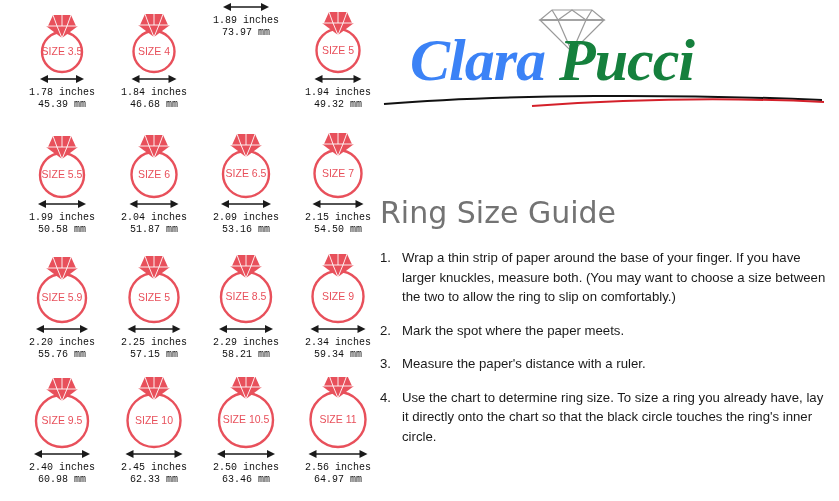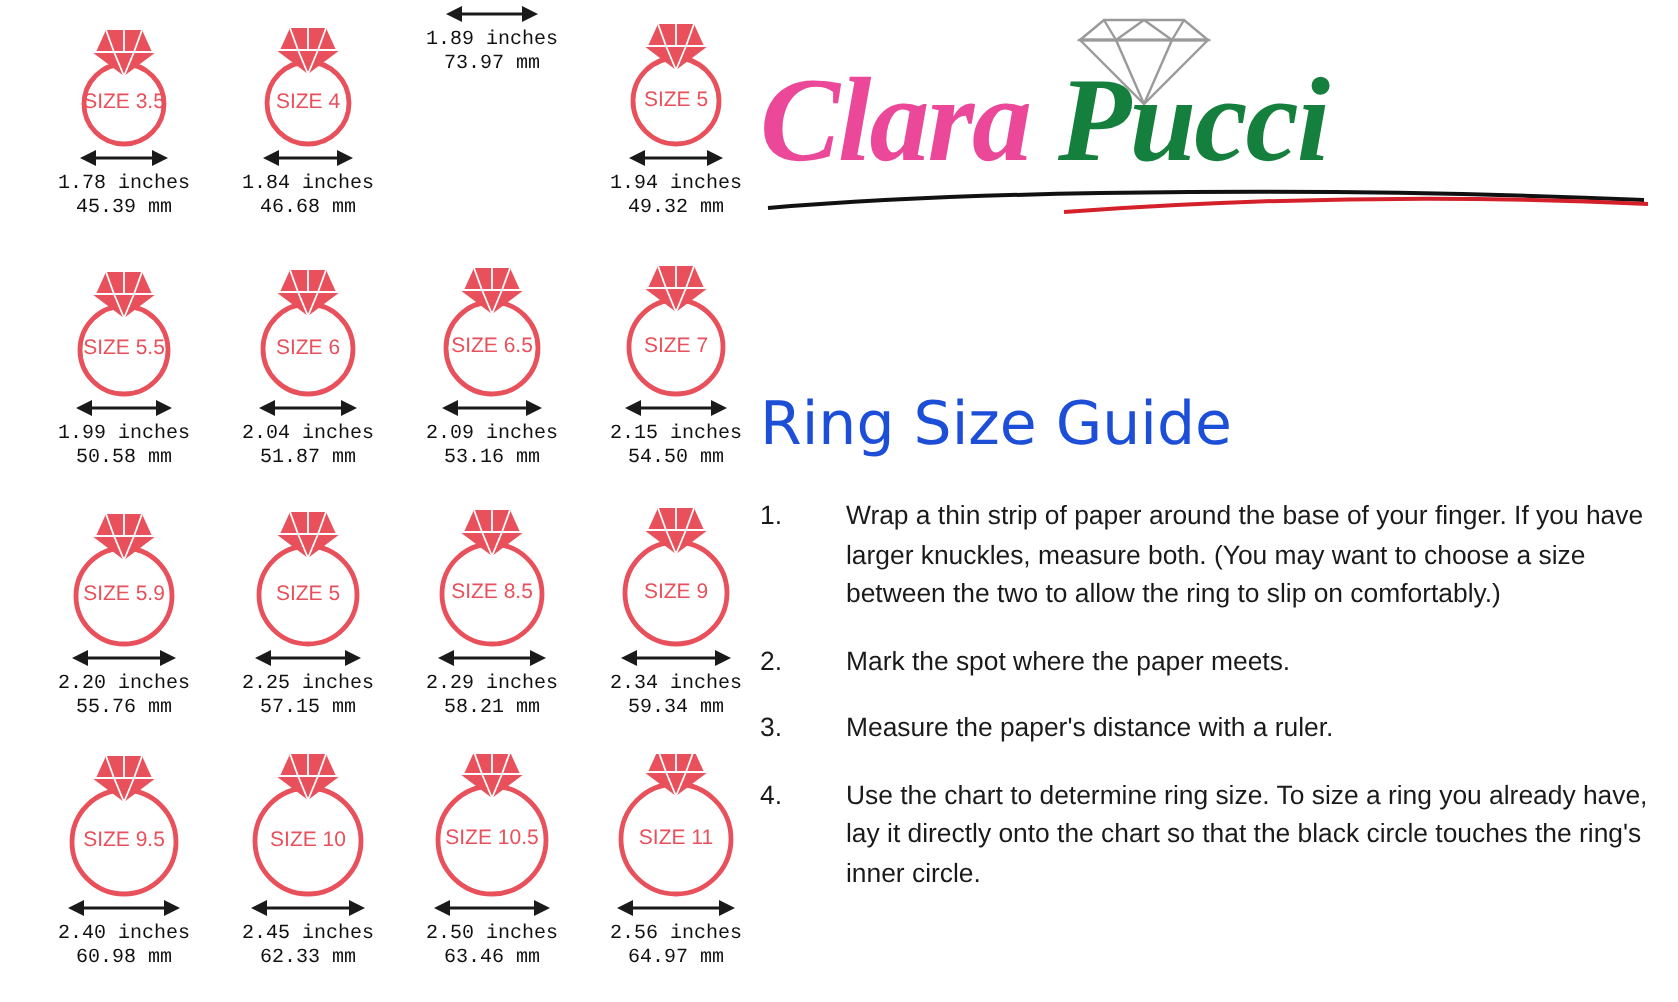--- a/index.html
+++ b/index.html
@@ -98,36 +98,36 @@
     top: 22px;
     width: 450px;
     height: 80px;
     font-family: "Liberation Serif", serif;
     font-size: 60px;
     font-style: italic;
     font-weight: 700;
     letter-spacing: -1px;
     white-space: nowrap;
   }
-  #logo-text .word1 { color: #ec4899; }
+  #logo-text .word1 { color: #3b82f6; margin-left: 30px; }
   #logo-text .word2 { color: #15803d; margin-left: 14px; }
   #logo-swoosh {
     position: absolute;
     left: 6px;
     top: 88px;
     width: 444px;
     height: 18px;
   }
 
   #guide-title {
     position: absolute;
     left: 10px;
     top: 195px;
     font-size: 30px;
-    color: #1d4ed8;
+    color: #737373;
     font-family: "DejaVu Sans", sans-serif;
     font-weight: 400;
     letter-spacing: 0px;
   }
   #steps {
     position: absolute;
     left: 10px;
     top: 248px;
     width: 450px;
   }
@@ -136,21 +136,21 @@
     font-size: 13.2px;
     line-height: 19.5px;
     color: #1a1a1a;
     margin-bottom: 14px;
     font-family: "Liberation Sans", sans-serif;
   }
   .step-num {
     width: 22px;
     flex: 0 0 22px;
   }
-  .step-text { flex: 1 1 auto; margin-left: 21px; }
+  .step-text { flex: 1 1 auto; }
 </style>
 </head>
 <body>
 
 <div id="page">
 
   <div id="ring-grid">
       <div class="ring-cell">
         <div class="ring-figure">
           <svg viewBox="0 0 86 72" width="86" height="72" aria-hidden="true">

